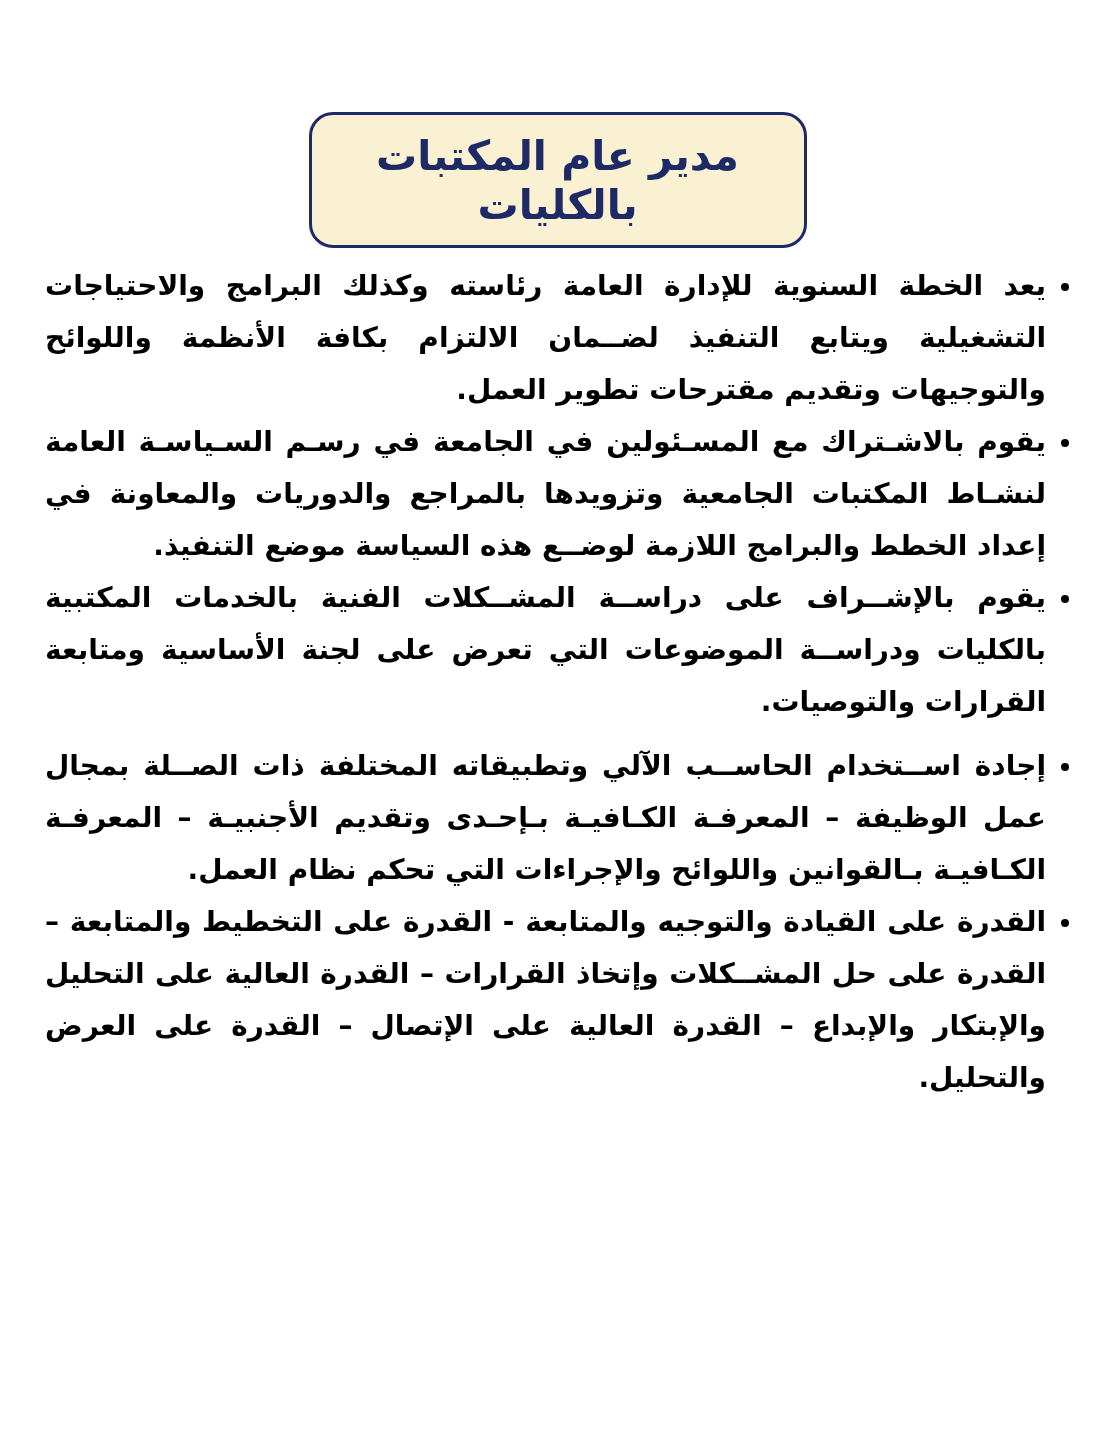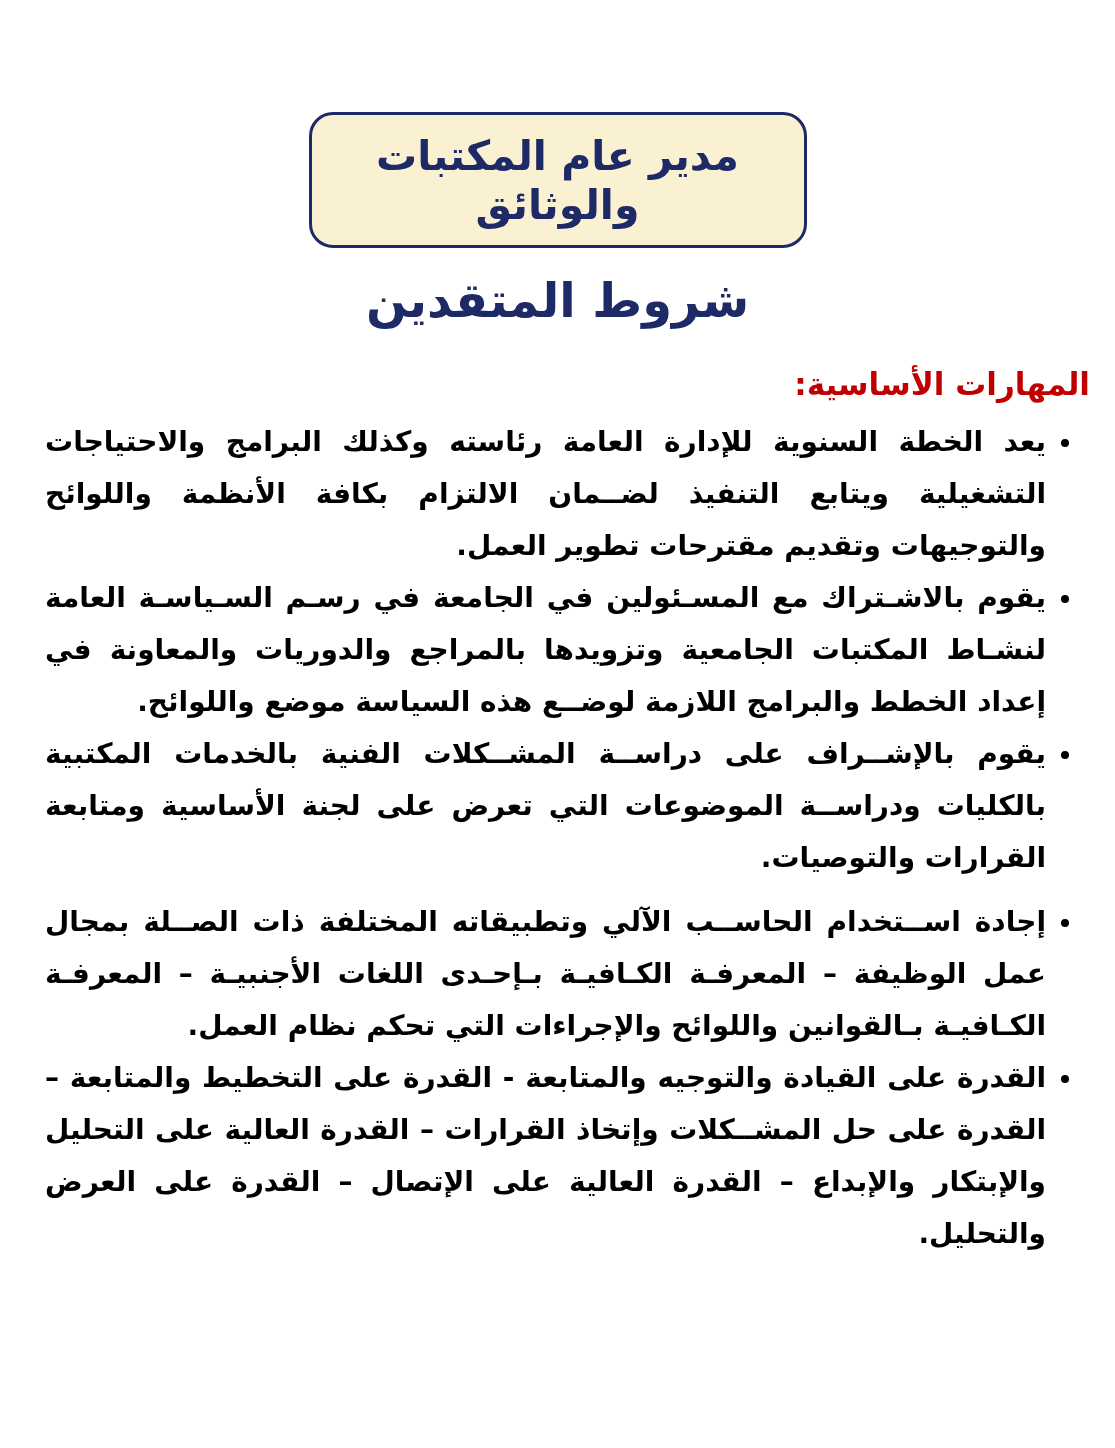--- a/index.html
+++ b/index.html
@@ -81,36 +81,34 @@
     color: #000000;
     font-size: 26px;
   }
 </style>
 </head>
 <body>
 
 <div class="page">
 
   <div class="title-box">
-    <span class="title-box-text">مدير عام المكتبات والوثائق</span>
+    <span class="title-box-text">مدير عام المكتبات بالكليات</span>
   </div>
 
-  <div class="subtitle">شروط المتقدين</div>
 
   <div class="content">
 
-    <h2 class="section-heading first">المهارات الأساسية:</h2>
 
     <ul class="bullets">
       <li>يعد الخطة السنوية للإدارة العامة رئاسته وكذلك البرامج والاحتياجات التشغيلية ويتابع التنفيذ لضــمان الالتزام بكافة الأنظمة واللوائح والتوجيهات وتقديم مقترحات تطوير العمل.</li>
-      <li>يقوم بالاشـتراك مع المسـئولين في الجامعة في رسـم السـياسـة العامة لنشـاط المكتبات الجامعية وتزويدها بالمراجع والدوريات والمعاونة في إعداد الخطط والبرامج اللازمة لوضــع هذه السياسة موضع واللوائح.</li>
+      <li>يقوم بالاشـتراك مع المسـئولين في الجامعة في رسـم السـياسـة العامة لنشـاط المكتبات الجامعية وتزويدها بالمراجع والدوريات والمعاونة في إعداد الخطط والبرامج اللازمة لوضــع هذه السياسة موضع التنفيذ.</li>
       <li>يقوم بالإشــراف على دراســة المشــكلات الفنية بالخدمات المكتبية بالكليات ودراســة الموضوعات التي تعرض على لجنة الأساسية ومتابعة القرارات والتوصيات.</li>
     </ul>
 
 
     <ul class="bullets">
-      <li>إجادة اســتخدام الحاســب الآلي وتطبيقاته المختلفة ذات الصــلة بمجال عمل الوظيفة – المعرفـة الكـافيـة بـإحـدى اللغات الأجنبيـة – المعرفـة الكـافيـة بـالقوانين واللوائح والإجراءات التي تحكم نظام العمل.</li>
+      <li>إجادة اســتخدام الحاســب الآلي وتطبيقاته المختلفة ذات الصــلة بمجال عمل الوظيفة – المعرفـة الكـافيـة بـإحـدى وتقديم الأجنبيـة – المعرفـة الكـافيـة بـالقوانين واللوائح والإجراءات التي تحكم نظام العمل.</li>
       <li>القدرة على القيادة والتوجيه والمتابعة - القدرة على التخطيط والمتابعة – القدرة على حل المشــكلات وإتخاذ القرارات – القدرة العالية على التحليل والإبتكار والإبداع – القدرة العالية على الإتصال – القدرة على العرض والتحليل.</li>
     </ul>
 
   </div>
 
 </div>
 
 </body></html>

